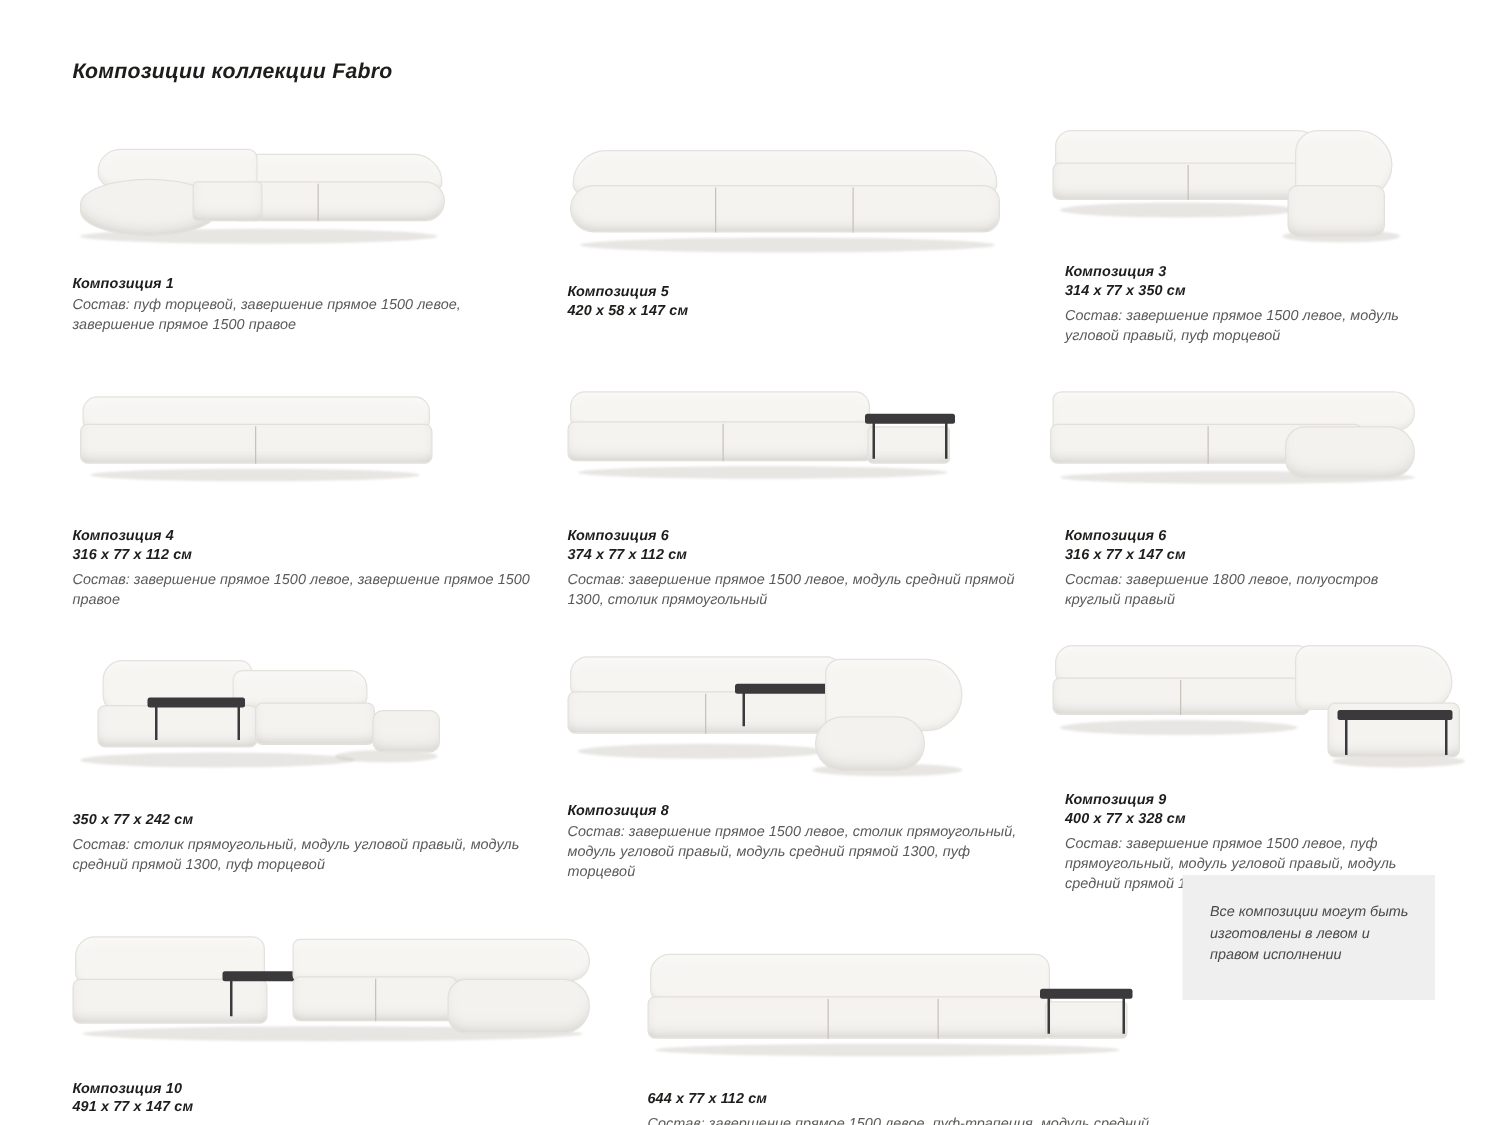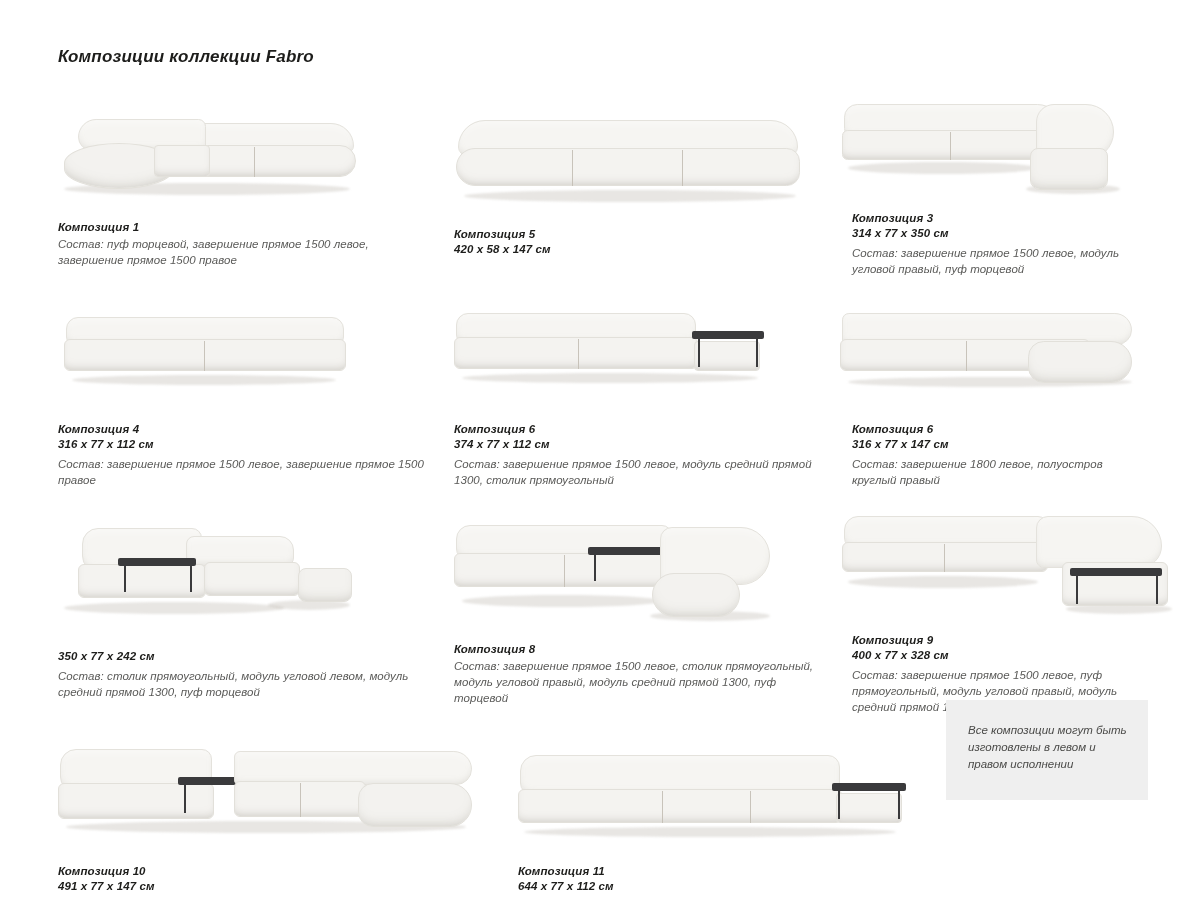--- a/index.html
+++ b/index.html
@@ -258,21 +258,21 @@
             <div class="seat" style="left:146px;top:34px;width:96px;height:34px;border-radius:6px;"></div>
 
             <div class="table-top" style="left:60px;top:30px;width:78px;height:8px;border-radius:2px;"></div>
             <div class="tbl-leg" style="left:66px;top:36px;height:28px;"></div>
             <div class="tbl-leg" style="left:132px;top:36px;height:28px;"></div>
 
             <div class="pouf rect" style="left:240px;top:40px;width:54px;height:34px;border-radius:8px;"></div>
           </div>
         </div>
         <div class="comp-dims">350 х 77 х 242 см</div>
-        <div class="comp-desc">Состав: столик прямоугольный, модуль угловой левом, модуль средний прямой 1300, пуф торцевой</div>
+        <div class="comp-desc">Состав: столик прямоугольный, модуль угловой правый, модуль средний прямой 1300, пуф торцевой</div>
       </div>
 
       <div class="cell mid">
         <div class="art">
           <div class="sofa" style="left:0;top:0;width:352px;height:108px;">
             <div class="shade" style="left:8px;top:76px;width:200px;height:12px;"></div>
             <div class="shade" style="left:196px;top:92px;width:120px;height:10px;"></div>
             <div class="back" style="left:2px;top:6px;width:216px;height:34px;border-radius:14px 10px 8px 10px;"></div>
             <div class="seat" style="left:0;top:34px;width:220px;height:34px;border-radius:6px;"></div>
             <div class="seam" style="left:110px;top:36px;width:1px;height:32px;background:rgba(195,190,180,0.9);"></div>
@@ -345,21 +345,20 @@
             <div class="seat" style="left:0;top:34px;width:324px;height:34px;border-radius:6px;"></div>
             <div class="seam" style="left:144px;top:36px;width:1px;height:32px;background:rgba(195,190,180,0.9);"></div>
             <div class="seam" style="left:232px;top:36px;width:1px;height:32px;background:rgba(195,190,180,0.9);"></div>
 
             <div class="seat" style="left:318px;top:38px;width:66px;height:30px;border-radius:4px;"></div>
             <div class="table-top" style="left:314px;top:28px;width:74px;height:8px;border-radius:2px;"></div>
             <div class="tbl-leg" style="left:320px;top:34px;height:30px;"></div>
             <div class="tbl-leg" style="left:380px;top:34px;height:30px;"></div>
           </div>
         </div>
-        <div class="comp-name">Композиция 11</div>
         <div class="comp-dims">644 х 77 х 112 см</div>
         <div class="comp-desc">Состав: завершение прямое 1500 левое, пуф-трапеция, модуль средний прямой 1300, столик прямоугольный</div>
       </div>
     </div>
 
   </div>
 
   <div class="note">Все композиции могут быть изготовлены в левом и правом исполнении</div>
 
 </div>

